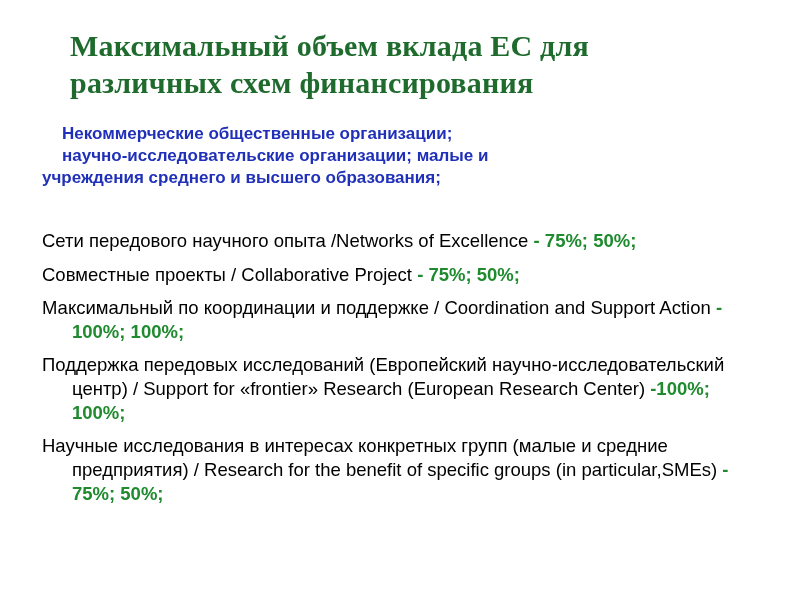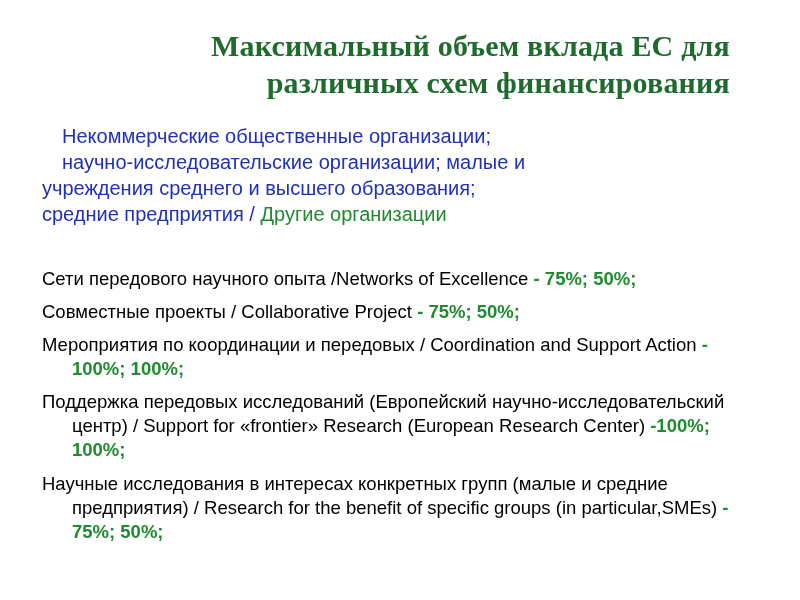--- a/index.html
+++ b/index.html
@@ -19,29 +19,29 @@
     height: 600px;
     box-sizing: border-box;
     padding: 0;
   }
   .title {
     font-family: "Liberation Serif", serif;
     font-weight: bold;
     color: #1f6b2e;
     font-size: 30px;
     line-height: 1.22;
-    text-align: right;
+    text-align: left;
     margin: 0;
     padding: 28px 70px 0 70px;
     letter-spacing: 0.2px;
   }
   .subtitle {
     color: #2030b8;
-    font-weight: normal;
-    font-size: 20px;
+    font-weight: bold;
+    font-size: 17px;
     line-height: 1.30;
     margin: 0;
     padding: 22px 58px 0 42px;
     text-align: left;
   }
   .subtitle .line {
     display: block;
   }
   .subtitle .line.indent {
     text-indent: 20px;
@@ -74,24 +74,23 @@
 <body>
 
 <div class="slide">
 
   <h1 class="title">Максимальный объем вклада ЕС для различных схем финансирования</h1>
 
   <div class="subtitle">
     <span class="line indent">Некоммерческие общественные организации;</span>
     <span class="line indent">научно-исследовательские организации; малые и</span>
     <span class="line">учреждения среднего и высшего образования;</span>
-    <span class="line"><span>средние предприятия / </span><span class="green">Другие организации</span></span>
   </div>
 
   <ul class="body-list">
     <li><span class="wrap">Сети передового научного опыта /Networks of Excellence </span><span class="pct">- 75%; 50%;</span></li>
     <li><span class="wrap">Совместные проекты / Collaborative Project </span><span class="pct">- 75%; 50%;</span></li>
-    <li><span class="wrap">Мероприятия по координации и передовых / Coordination and Support Action </span><span class="pct">- 100%; 100%;</span></li>
+    <li><span class="wrap">Максимальный по координации и поддержке / Coordination and Support Action </span><span class="pct">- 100%; 100%;</span></li>
     <li><span class="wrap">Поддержка передовых исследований (Европейский научно-исследовательский центр) / Support for «frontier» Research (European Research Center) </span><span class="pct">-100%; 100%;</span></li>
     <li><span class="wrap">Научные исследования в интересах конкретных групп (малые и средние предприятия) / Research for the benefit of specific groups (in particular,SMEs) </span><span class="pct">- 75%; 50%;</span></li>
   </ul>
 
 </div>
 
 </body></html>

